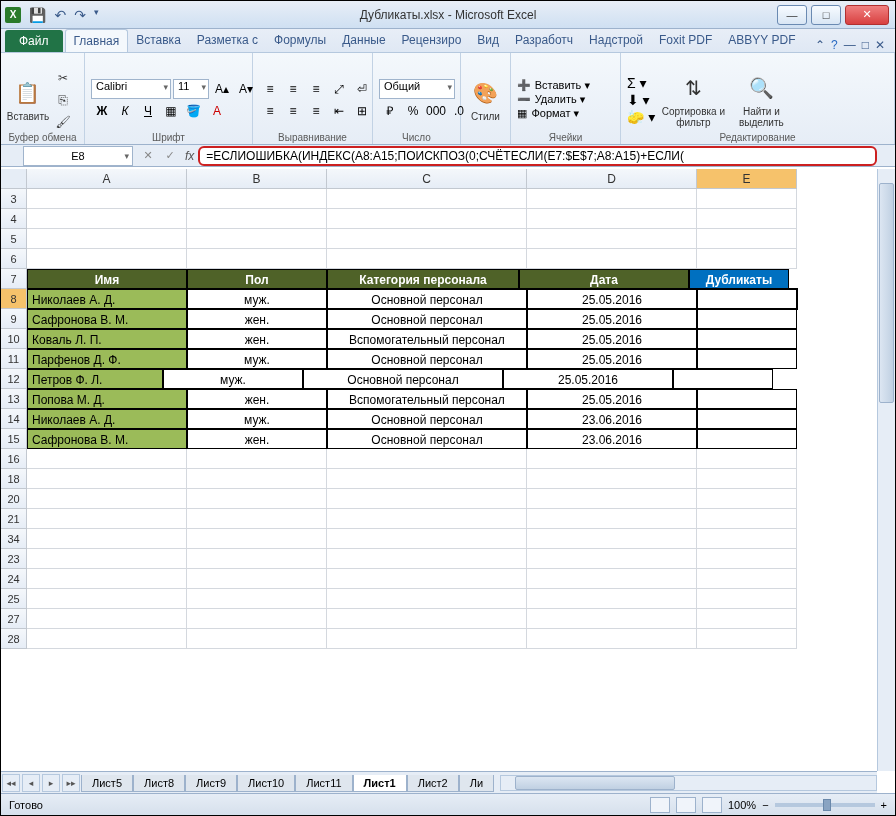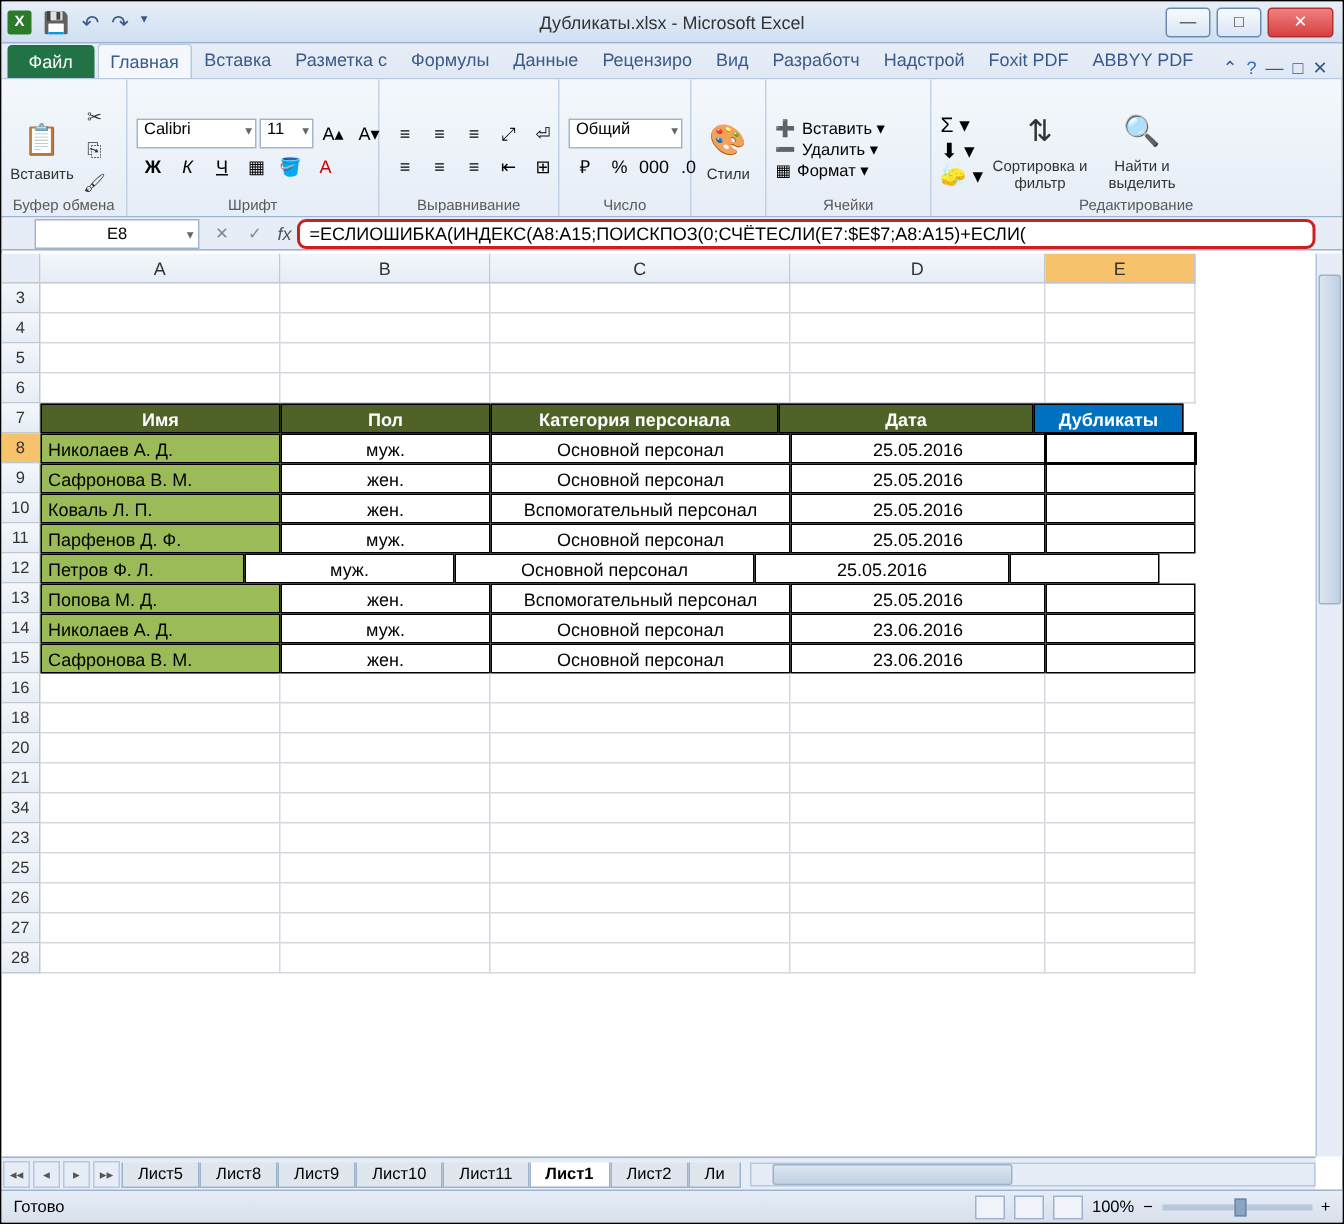--- a/index.html
+++ b/index.html
@@ -395,29 +395,29 @@
       </div>
       <div class="row">
         <div class="rowhead">23</div>
         <div class="cell" style="width: 160px;"></div>
         <div class="cell" style="width: 140px;"></div>
         <div class="cell" style="width: 200px;"></div>
         <div class="cell" style="width: 170px;"></div>
         <div class="cell" style="width: 100px;"></div>
       </div>
       <div class="row">
+        <div class="rowhead">24</div>
+        <div class="cell" style="width: 160px;"></div>
+        <div class="cell" style="width: 140px;"></div>
+        <div class="cell" style="width: 200px;"></div>
+        <div class="cell" style="width: 170px;"></div>
+        <div class="cell" style="width: 100px;"></div>
+      </div>
+      <div class="row">
         <div class="rowhead">25</div>
-        <div class="cell" style="width: 160px;"></div>
-        <div class="cell" style="width: 140px;"></div>
-        <div class="cell" style="width: 200px;"></div>
-        <div class="cell" style="width: 170px;"></div>
-        <div class="cell" style="width: 100px;"></div>
-      </div>
-      <div class="row">
-        <div class="rowhead">26</div>
         <div class="cell" style="width: 160px;"></div>
         <div class="cell" style="width: 140px;"></div>
         <div class="cell" style="width: 200px;"></div>
         <div class="cell" style="width: 170px;"></div>
         <div class="cell" style="width: 100px;"></div>
       </div>
       <div class="row">
         <div class="rowhead">27</div>
         <div class="cell" style="width: 160px;"></div>
         <div class="cell" style="width: 140px;"></div>

